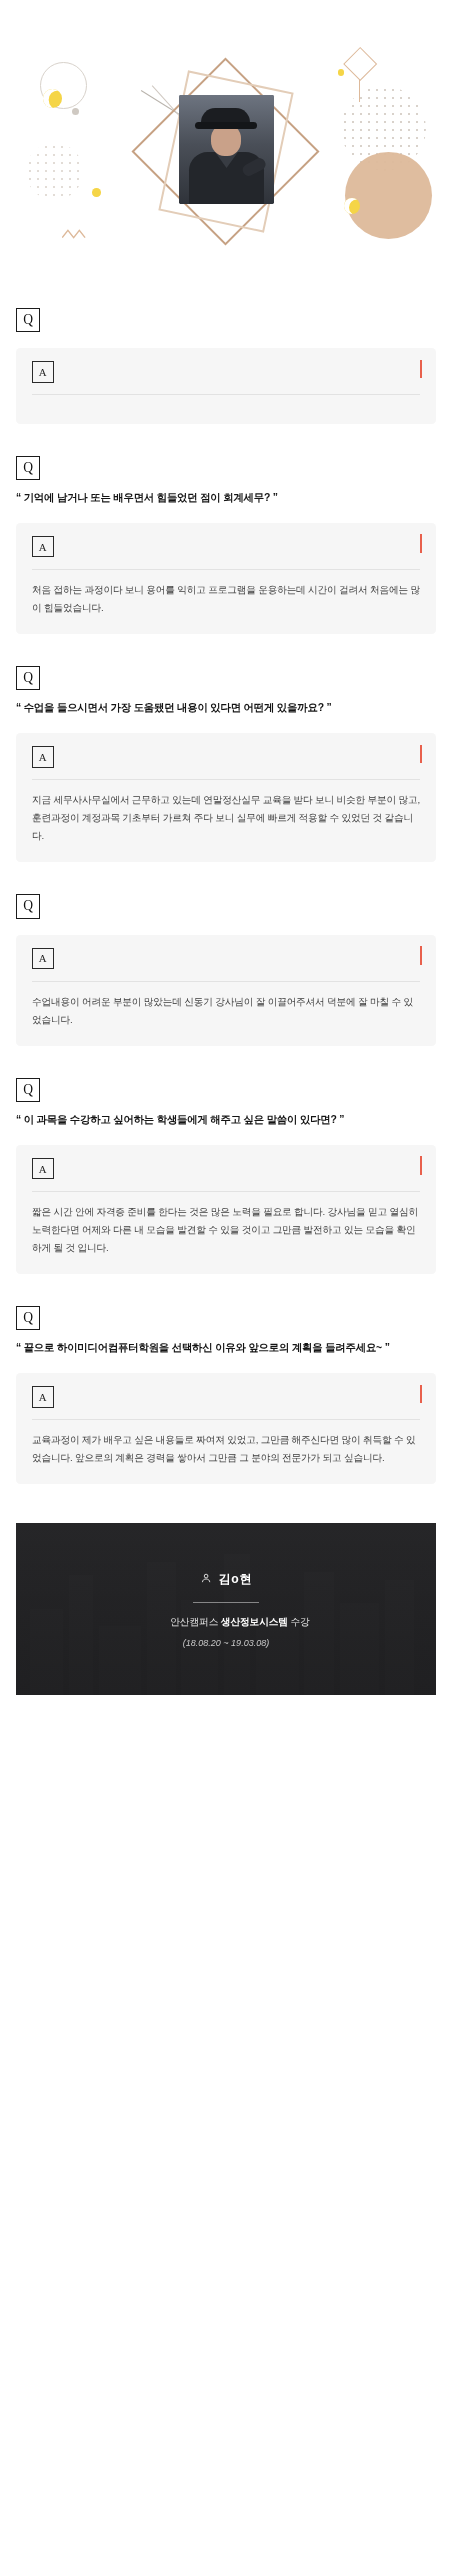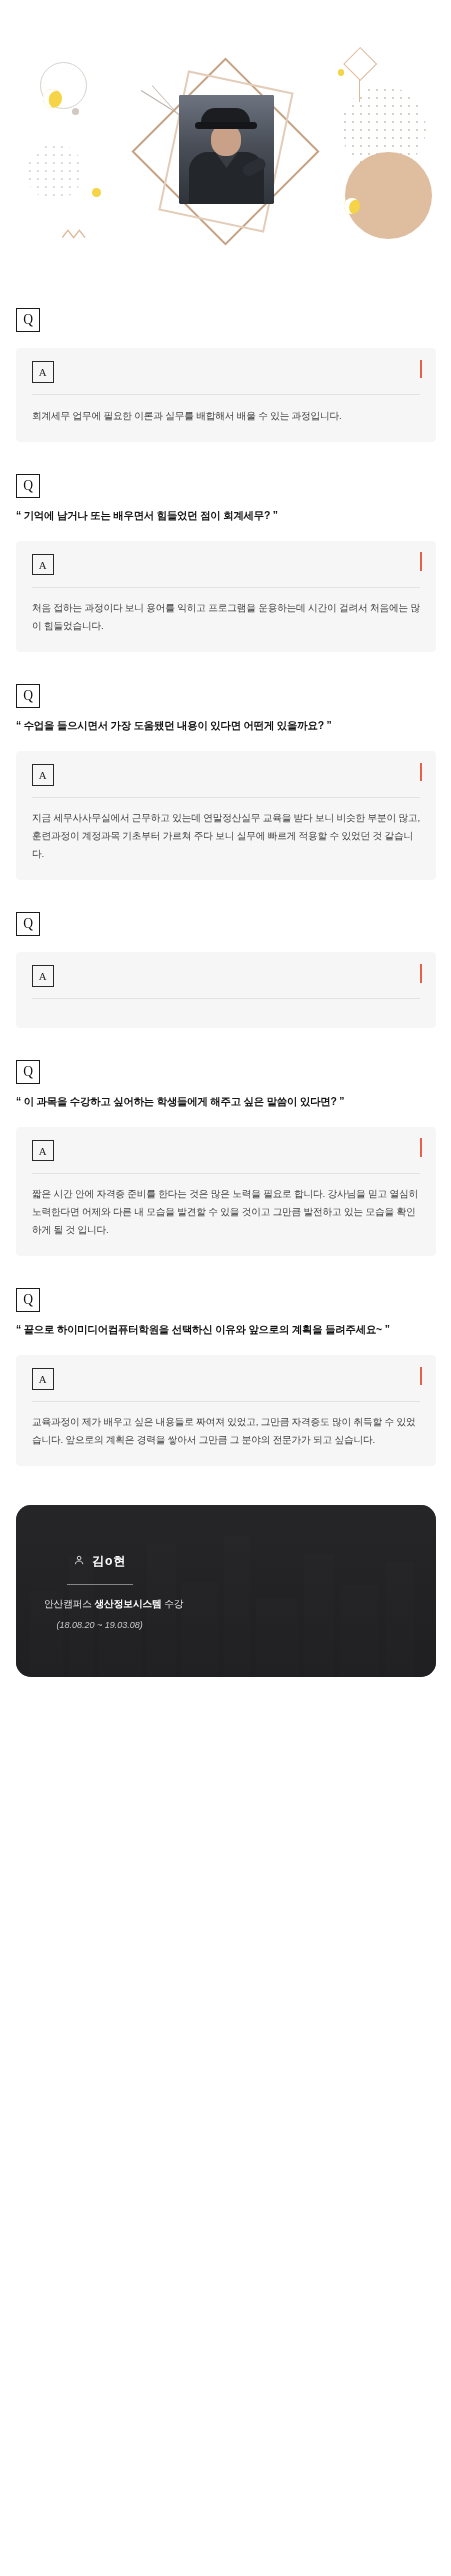--- a/index.html
+++ b/index.html
@@ -209,27 +209,27 @@
     line-height: 1.85;
     color: #3d3d3d;
     letter-spacing: -0.2px;
   }
 
   
   .footer-wrap { padding: 7.2px 16px 29px 16px; }
   .footer-card {
     position: relative;
     height: 172px;
-    border-radius: 15px;
+    border-radius: 0;
     overflow: hidden;
     background: linear-gradient(180deg, #3b3b3d 0%, #2a2a2c 100%);
     color: #fff;
     display: flex;
     flex-direction: column;
-    align-items: flex-start;
+    align-items: center;
     justify-content: center;
   }
   .footer-card .bldg {
     position: absolute; bottom: 0;
     background: rgba(255,255,255,0.045);
   }
   .footer-card .vignette {
     position: absolute; inset: 0;
     background: linear-gradient(180deg, rgba(30,30,32,.72) 0%, rgba(30,30,32,.86) 100%);
   }
@@ -294,21 +294,20 @@
   <div class="qa-list">
 
     <div class="qa-block">
       <div class="q-row">
         <div class="q-badge">Q</div>
       </div>
       <div class="a-card">
         <div class="accent"></div>
         <div class="a-badge">A</div>
         <div class="a-divider"></div>
-        <div class="a-text">회계세무 업무에 필요한 이론과 실무를 배합해서 배울 수 있는 과정입니다.</div>
       </div>
     </div>
 
     <div class="qa-block">
       <div class="q-row">
         <div class="q-badge">Q</div>
         <div class="q-text">“ 기억에 남거나 또는 배우면서 힘들었던 점이 회계세무? ”</div>
       </div>
       <div class="a-card">
         <div class="accent"></div>
@@ -332,20 +331,21 @@
     </div>
 
     <div class="qa-block">
       <div class="q-row">
         <div class="q-badge">Q</div>
       </div>
       <div class="a-card">
         <div class="accent"></div>
         <div class="a-badge">A</div>
         <div class="a-divider"></div>
+        <div class="a-text">수업내용이 어려운 부분이 많았는데 신동기 강사님이 잘 이끌어주셔서 덕분에 잘 마칠 수 있었습니다.</div>
       </div>
     </div>
 
     <div class="qa-block">
       <div class="q-row">
         <div class="q-badge">Q</div>
         <div class="q-text">“ 이 과목을 수강하고 싶어하는 학생들에게 해주고 싶은 말씀이 있다면? ”</div>
       </div>
       <div class="a-card">
         <div class="accent"></div>
@@ -357,21 +357,21 @@
 
     <div class="qa-block">
       <div class="q-row">
         <div class="q-badge">Q</div>
         <div class="q-text">“ 끝으로 하이미디어컴퓨터학원을 선택하신 이유와 앞으로의 계획을 들려주세요~ ”</div>
       </div>
       <div class="a-card">
         <div class="accent"></div>
         <div class="a-badge">A</div>
         <div class="a-divider"></div>
-        <div class="a-text">교육과정이 제가 배우고 싶은 내용들로 짜여져 있었고, 그만큼 자격증도 많이 취득할 수 있었습니다. 앞으로의 계획은 경력을 쌓아서 그만큼 그 분야의 전문가가 되고 싶습니다.</div>
+        <div class="a-text">교육과정이 제가 배우고 싶은 내용들로 짜여져 있었고, 그만큼 해주신다면 많이 취득할 수 있었습니다. 앞으로의 계획은 경력을 쌓아서 그만큼 그 분야의 전문가가 되고 싶습니다.</div>
       </div>
     </div>
 
   </div>
 
   <div class="footer-wrap">
     <div class="footer-card">
       <div class="bldg" style="left:14.3px;width:33px;height:86px;"></div>
       <div class="bldg" style="left:53px;width:24.4px;height:120px;"></div>
       <div class="bldg" style="left:83px;width:42px;height:69px;"></div>

